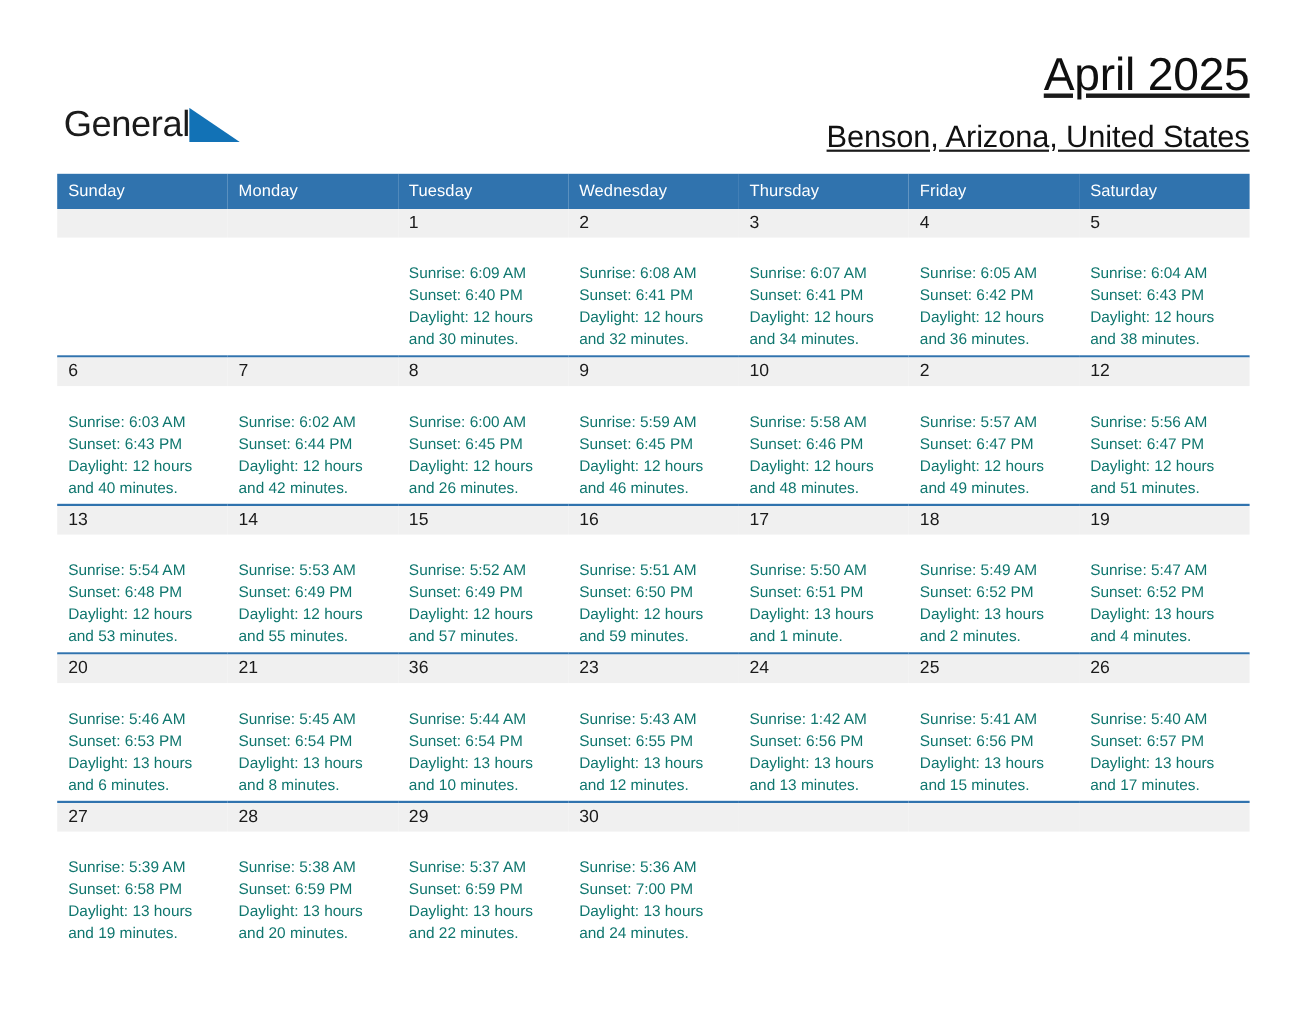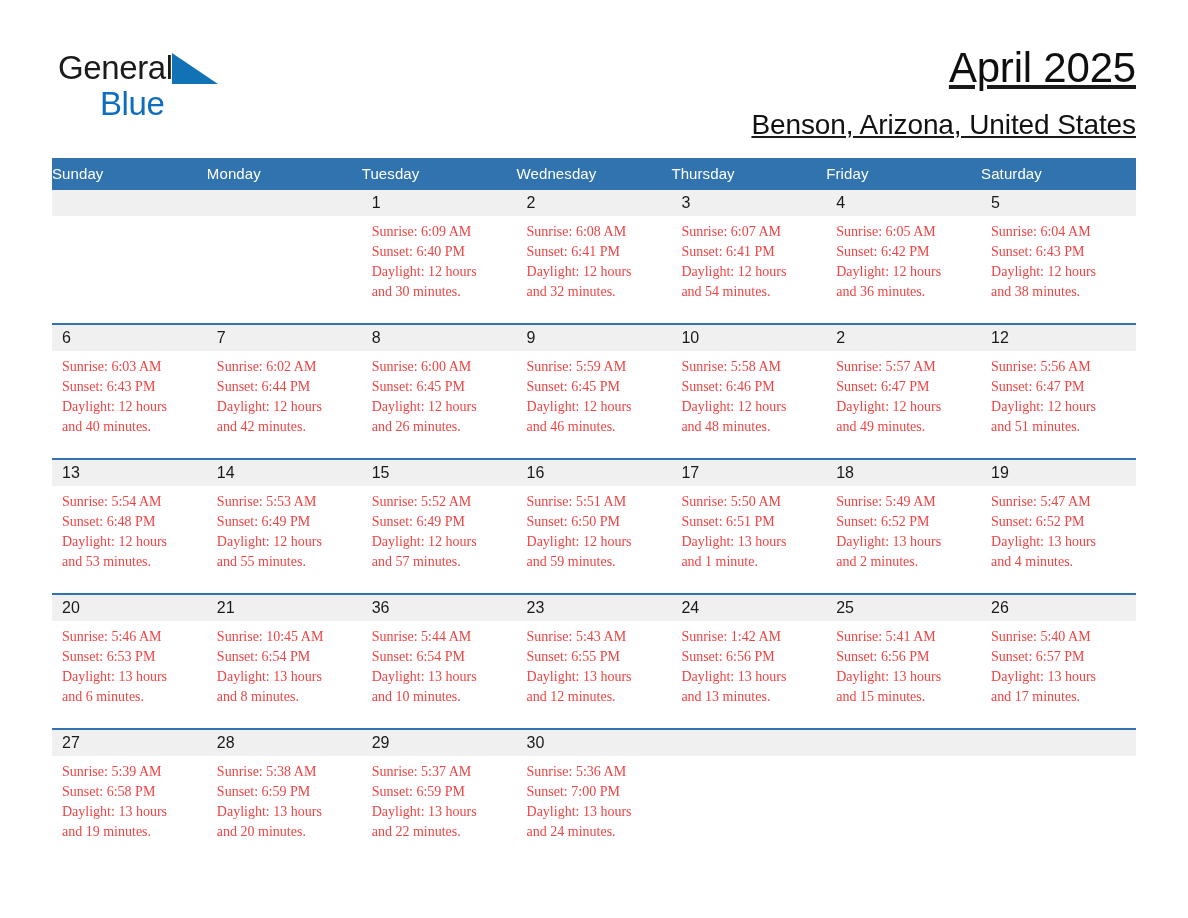--- a/index.html
+++ b/index.html
@@ -33,20 +33,21 @@
     position: absolute;
     left: 6px;
     top: 6px;
     width: 260px;
     height: 86px;
   }
   .brand-top {
     position: relative;
     height: 40px;
     white-space: nowrap;
+    margin-top: 45px;
   }
   .brand-general {
     font-size: 33px;
     letter-spacing: -0.4px;
     color: #1b1b1b;
     line-height: 40px;
     display: inline-block;
     vertical-align: top;
   }
   .brand-tri {
@@ -102,21 +103,21 @@
     table-layout: fixed;
   }
   .calendar col { width: 154.85px; }
 
   thead th {
     background: #3073ae;
     color: #ffffff;
     font-size: 15px;
     font-weight: normal;
     text-align: left;
-    padding: 7px 0 8px 0;
+    padding: 7px 0 8px 10px;
     height: 17px;
     letter-spacing: 0.1px;
   }
 
   tbody tr.week-row > td {
     border-top: 2px solid #3073ae;
     vertical-align: top;
     padding: 0;
     height: 133px;
   }
@@ -131,44 +132,40 @@
   .daynum-band {
     background: #f0f0f0;
     height: 26px;
     line-height: 26px;
     padding-left: 10px;
     font-size: 16px;
     color: #1a1a1a;
     box-sizing: border-box;
   }
   .cell-body {
-    padding: 6px 8px 0 10px;
+    padding: 22px 8px 0 10px;
     font-size: 14px;
     line-height: 20px;
-    color: #ef4444;
-    font-family: Liberation Serif, serif;
+    color: #0f766e;
   }
   .cell-body div { white-space: nowrap; }
   .cell-empty .daynum-band { color: transparent; }
 </style>
 </head>
 <body>
 
 <div class="page">
 
   <div class="header">
 
     <div class="brand">
       <div class="brand-top">
         <span class="brand-general">General</span><span class="brand-tri"><svg width="46" height="31" viewBox="0 0 46 31" xmlns="http://www.w3.org/2000/svg">
               <polygon points="0,0 46,31 0,31" fill="#1272b6"></polygon>
             </svg></span>
-      </div>
-      <div class="brand-bottom">
-        <span class="brand-blue">Blue</span>
       </div>
     </div>
 
     <div class="title-block">
       <h1 class="cal-title">April 2025</h1>
       <h2 class="cal-subtitle">Benson, Arizona, United States</h2>
     </div>
 
   </div>
 
@@ -227,21 +224,21 @@
               </div>
             </div>
           </td>
           <td>
             <div class="cell-inner">
               <div class="daynum-band">3</div>
               <div class="cell-body">
                 <div>Sunrise: 6:07 AM</div>
                 <div>Sunset: 6:41 PM</div>
                 <div>Daylight: 12 hours</div>
-                <div>and 54 minutes.</div>
+                <div>and 34 minutes.</div>
               </div>
             </div>
           </td>
           <td>
             <div class="cell-inner">
               <div class="daynum-band">4</div>
               <div class="cell-body">
                 <div>Sunrise: 6:05 AM</div>
                 <div>Sunset: 6:42 PM</div>
                 <div>Daylight: 12 hours</div>
@@ -428,21 +425,21 @@
                 <div>Sunset: 6:53 PM</div>
                 <div>Daylight: 13 hours</div>
                 <div>and 6 minutes.</div>
               </div>
             </div>
           </td>
           <td>
             <div class="cell-inner">
               <div class="daynum-band">21</div>
               <div class="cell-body">
-                <div>Sunrise: 10:45 AM</div>
+                <div>Sunrise: 5:45 AM</div>
                 <div>Sunset: 6:54 PM</div>
                 <div>Daylight: 13 hours</div>
                 <div>and 8 minutes.</div>
               </div>
             </div>
           </td>
           <td>
             <div class="cell-inner">
               <div class="daynum-band">36</div>
               <div class="cell-body">

